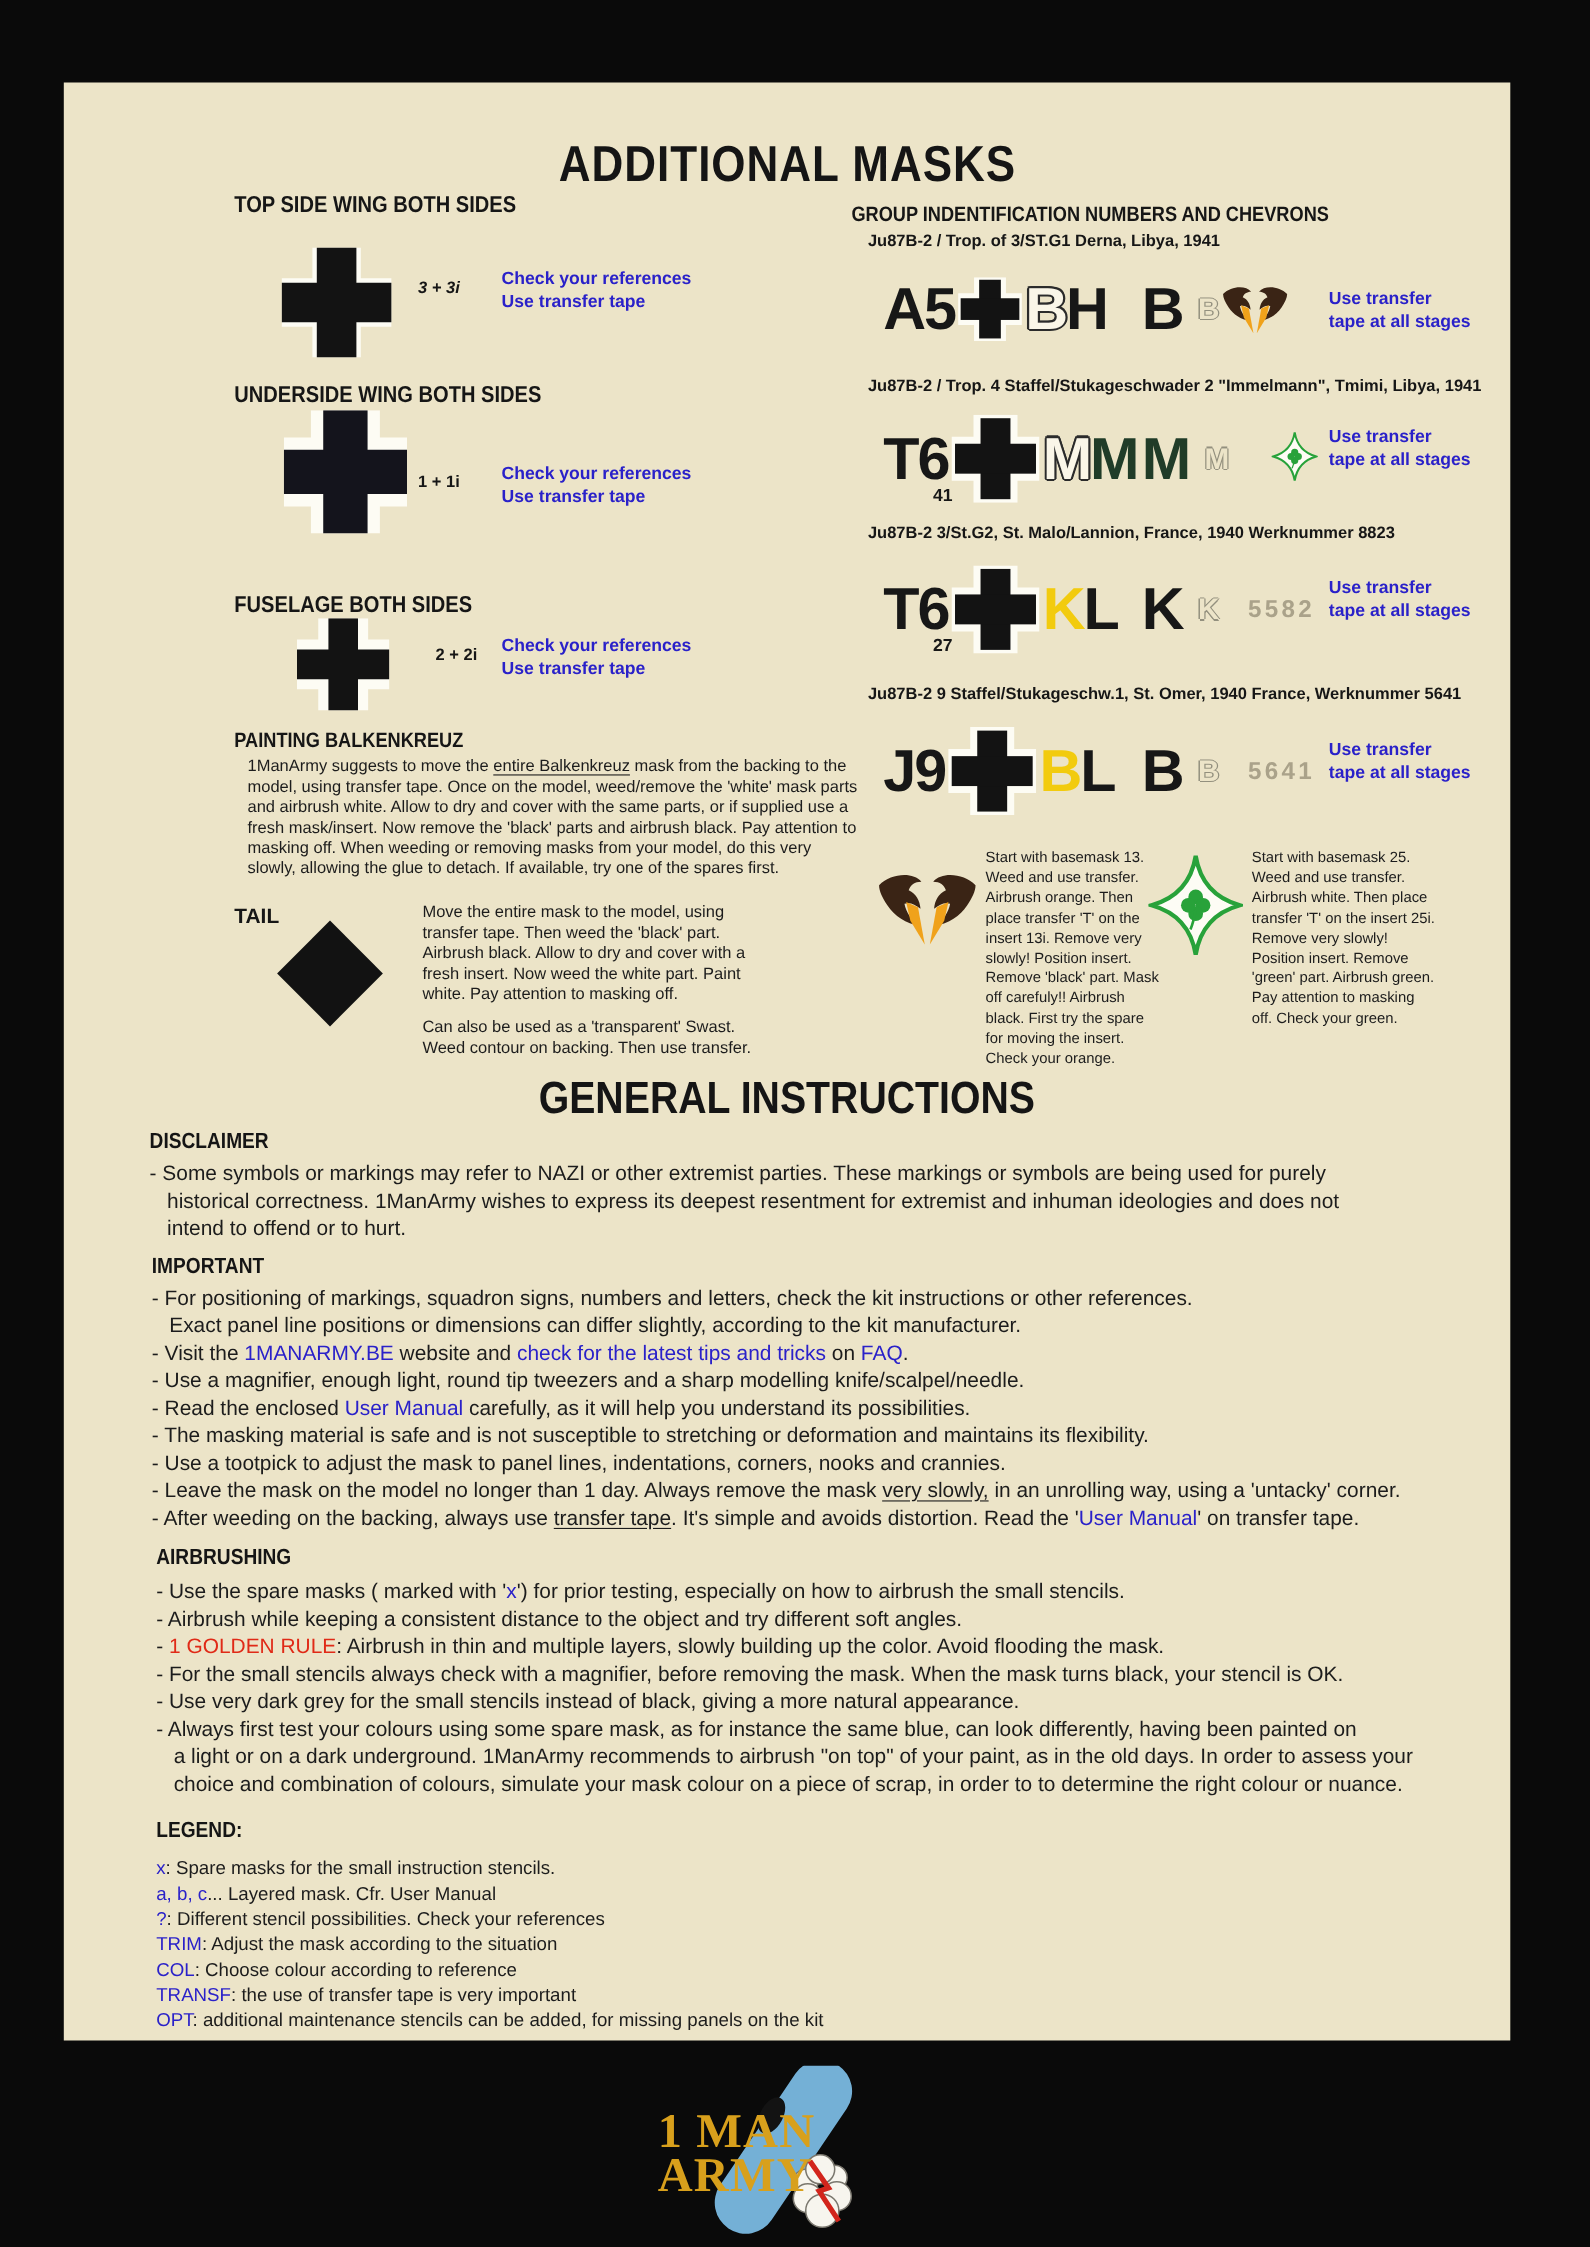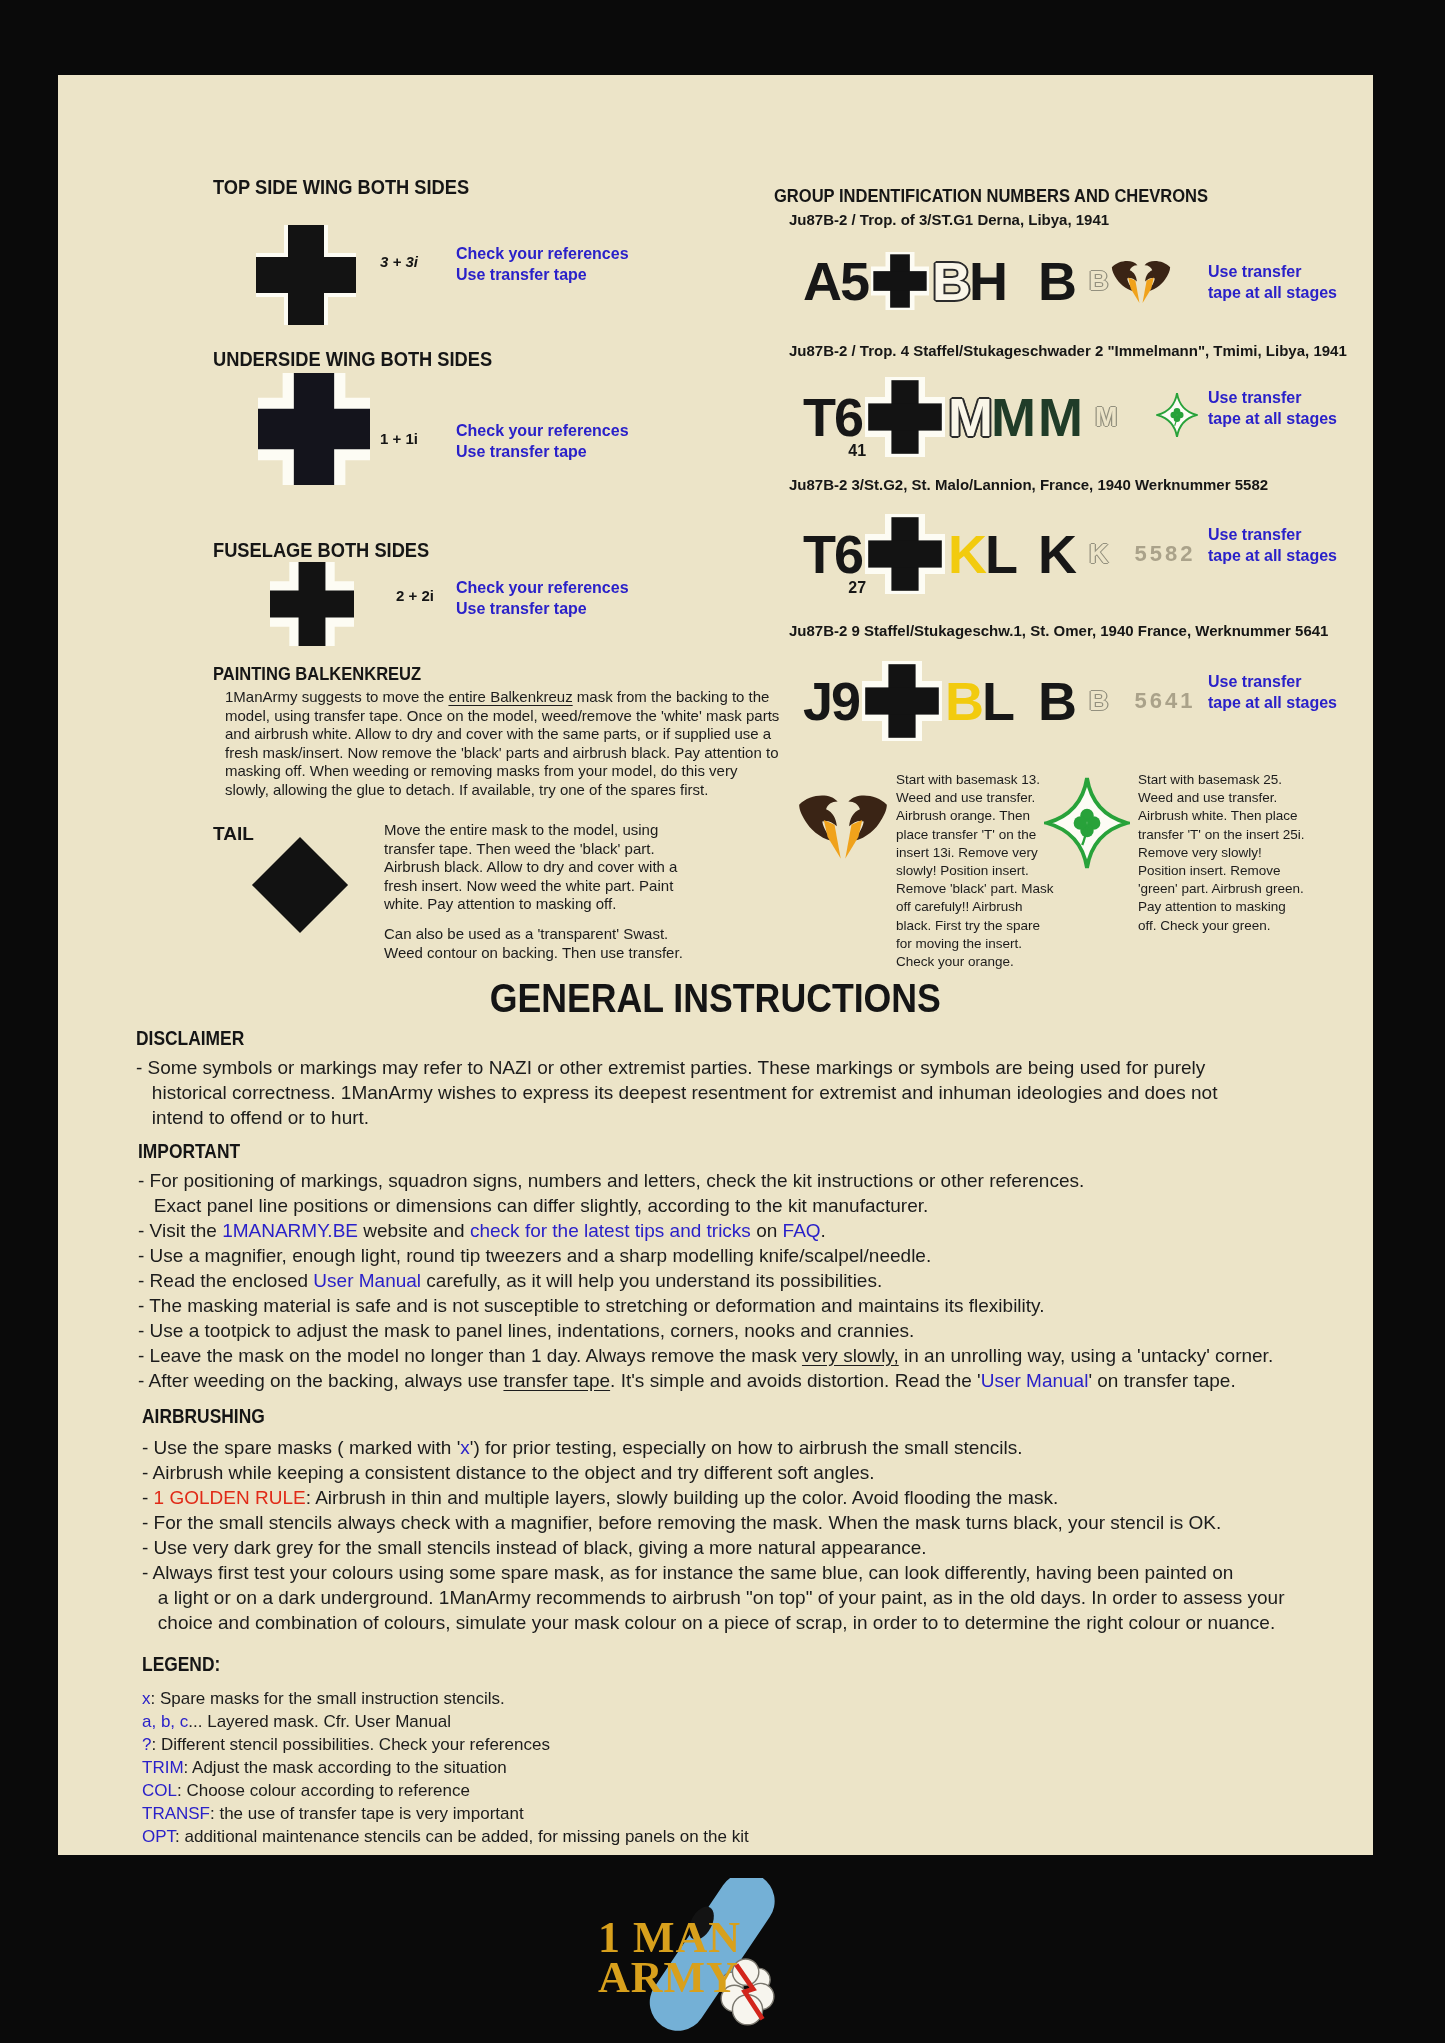--- a/index.html
+++ b/index.html
@@ -54,20 +54,21 @@
         background:repeating-linear-gradient(90deg,#000 0 2px,#fff 2px 4px,#000 4px 7px,#fff 7px 9px,#000 9px 10px,#fff 10px 14px,#000 14px 16px,#fff 16px 19px,#000 19px 22px,#fff 22px 24px,#000 24px 25px,#fff 25px 29px);}
   .digits{position:absolute;left:0;right:0;top:104px;text-align:center;
           font-family:"DejaVu Sans Mono",monospace;font-size:17px;letter-spacing:2px;color:#000;}
 </style>
 </head>
 <body>
 
 <div class="sheet">
   <div class="panel">
 
+    <h1 class="abs main-title"><span class="condc">ADDITIONAL MASKS</span></h1>
 
     <div class="abs h-sec" style="left:155px;top:100px;"><span class="cond">TOP SIDE WING BOTH SIDES</span></div>
     <svg class="abs" style="left:198px;top:150px;" width="100" height="100" viewBox="0 0 100 100">
       <path d="M28,0 h44 v28 h28 v44 h-28 v28 h-44 v-28 h-28 v-44 h28 z" fill="#fdfcf4"></path>
       <path d="M32,0 h36 v32 h32 v36 h-32 v32 h-36 v-32 h-32 v-36 h32 z" fill="#131313"></path>
     </svg>
     <div class="abs count" style="left:322px;top:178px;font-style:italic;">3 + 3i</div>
     <div class="abs bluenote" style="left:398px;top:168px;">
       <div>Check your references</div>
       <div>Use transfer tape</div>
@@ -162,21 +163,21 @@
             <circle cx="38" cy="50" r="7"></circle>
           </g>
         <path d="M45,54 Q43,66 40,73" stroke="#28a23a" stroke-width="2.5" fill="none"></path>
       </svg>
       <div class="note bluenote">
         <div>Use transfer</div>
         <div>tape at all stages</div>
       </div>
     </div>
 
-    <div class="abs subtitle" style="left:731px;top:401px;">Ju87B-2  3/St.G2, St. Malo/Lannion, France, 1940 Werknummer 5582</div>
+    <div class="abs subtitle" style="left:731px;top:401px;">Ju87B-2  3/St.G2, St. Malo/Lannion, France, 1940 Werknummer 8823</div>
     <div class="row row3">
       <div class="g1">
         <span class="code-lt c-black prefix"><span>T6</span><span class="sub">27</span></span>
         <svg class="cross-svg" width="80" height="80" viewBox="0 0 100 100">
           <path d="M25,0 h50 v25 h25 v50 h-25 v25 h-50 v-25 h-25 v-50 h25 z" fill="#fdfcf4"></path>
           <rect x="33" y="4" width="34" height="92" fill="#131313"></rect>
             <rect x="4" y="33" width="92" height="34" fill="#131313"></rect>
         </svg>
         <span class="code-lt c-yellow">K</span>
         <span class="code-lt c-black">L</span>

